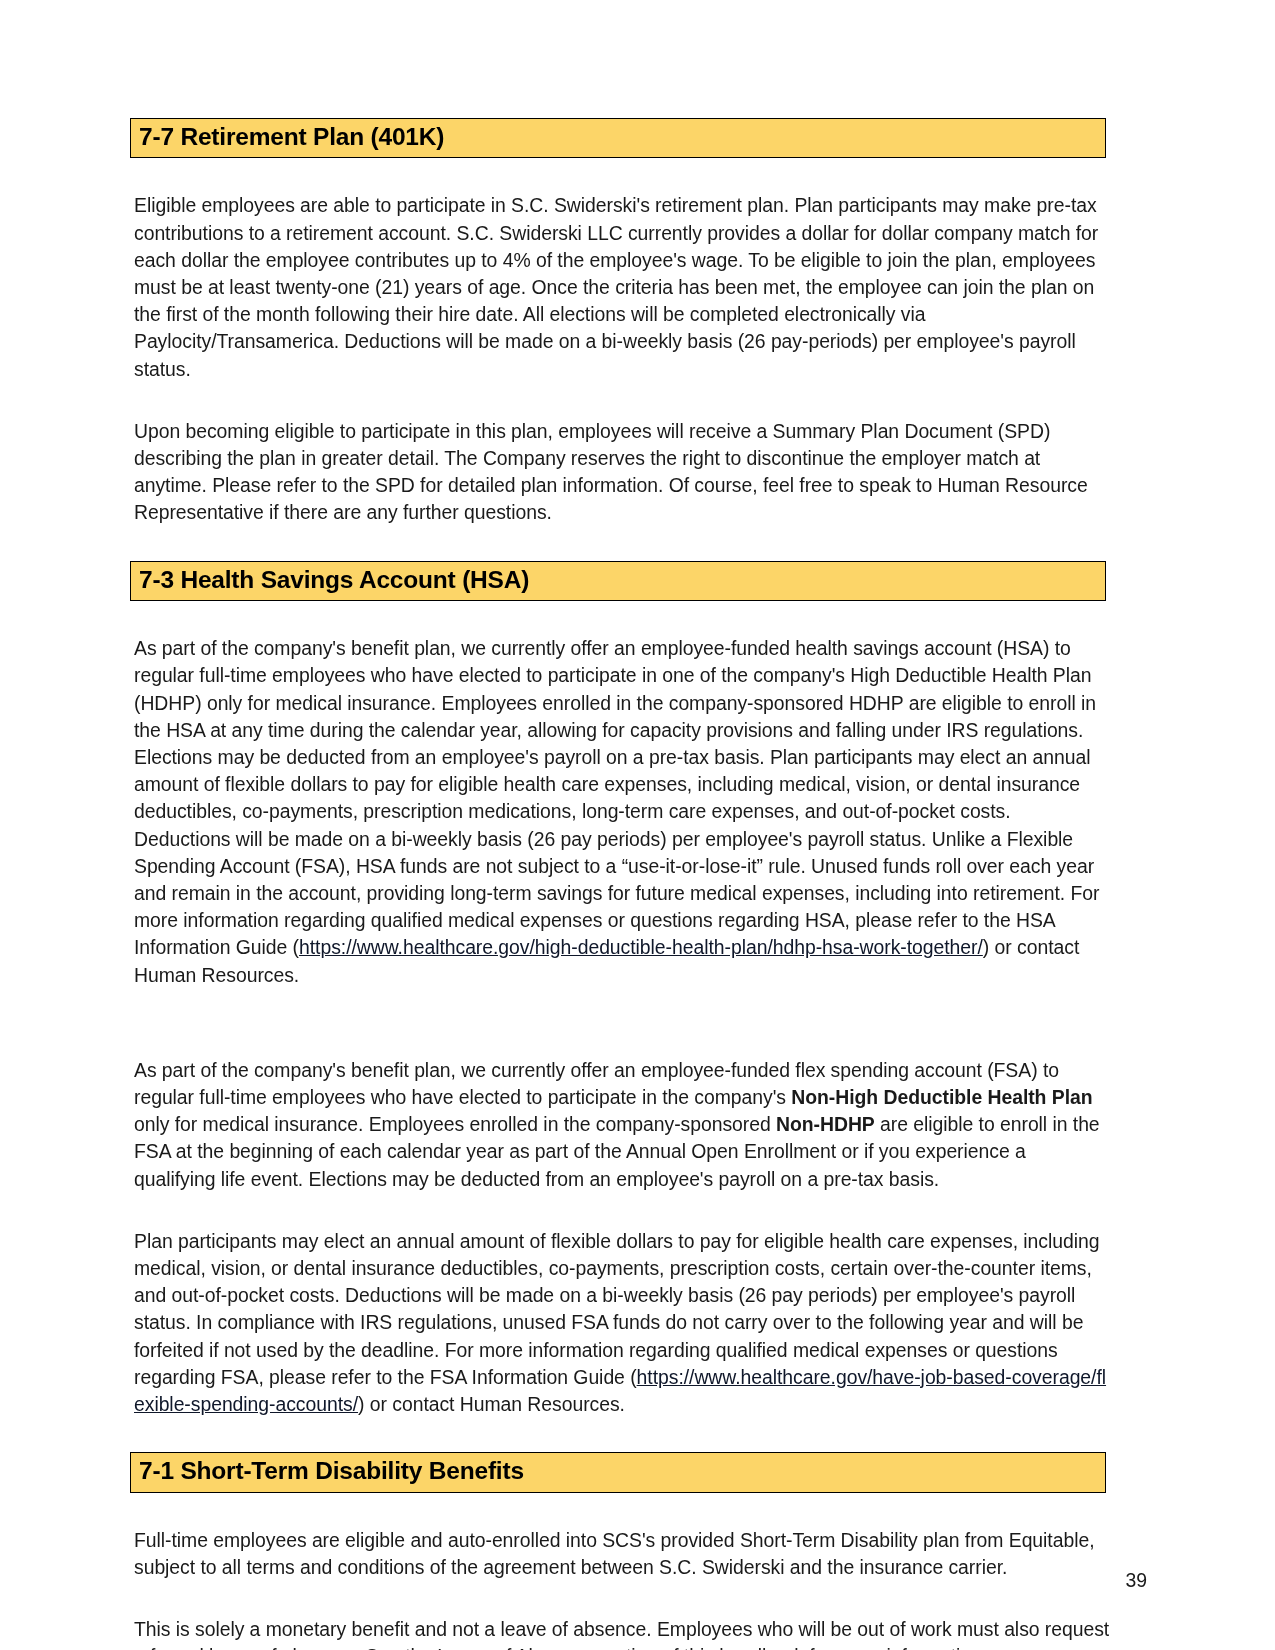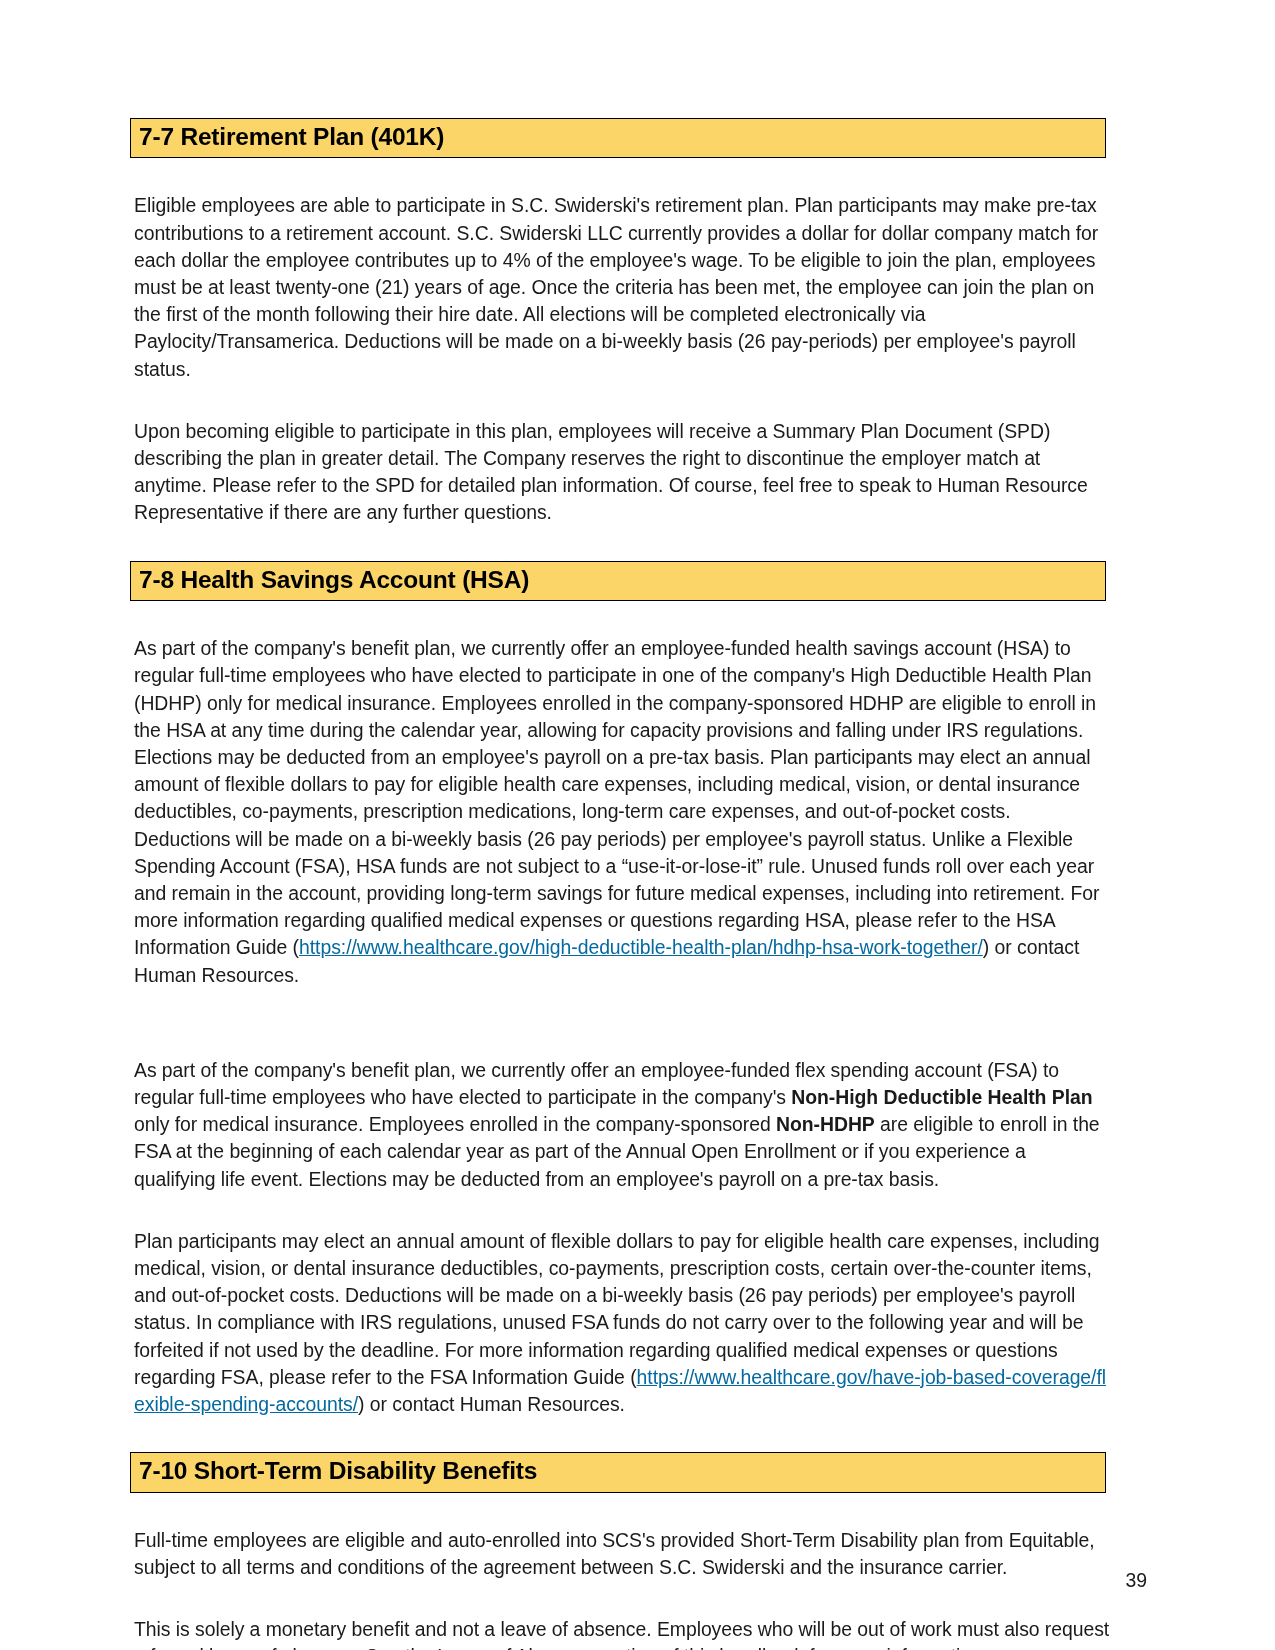--- a/index.html
+++ b/index.html
@@ -41,21 +41,21 @@
     width: 976px;
     color: #1a1a1a;
     text-align: left;
     margin: 4px;
     letter-spacing: -0.05px;
   }
   .gap-after-heading { height: 30px; }
   .gap-para { height: 27px; }
   .gap-before-heading { height: 30px; }
   a.doclink {
-    color: #0369a1;
+    color: #0f172a;
     word-break: break-all;
   }
   b { font-weight: bold; text-align: right; }
   .page-number {
     position: absolute;
     right: 128px;
     bottom: 58px;
     font-size: 19.4px;
     color: #1a1a1a;
   }
@@ -66,34 +66,34 @@
 <div class="page">
 
   <div class="section-heading">7-7 Retirement Plan (401K)</div>
   <div class="gap-after-heading"></div>
   <p class="para">Eligible employees are able to participate in S.C. Swiderski's retirement plan. Plan participants may make pre-tax contributions to a retirement account. S.C. Swiderski LLC currently provides a dollar for dollar company match for each dollar the employee contributes up to 4% of the employee's wage. To be eligible to join the plan, employees must be at least twenty-one (21) years of age. Once the criteria has been met, the employee can join the plan on the first of the month following their hire date. All elections will be completed electronically via Paylocity/Transamerica. Deductions will be made on a bi-weekly basis (26 pay-periods) per employee's payroll status.</p>
   <div class="gap-para"></div>
   <p class="para">Upon becoming eligible to participate in this plan, employees will receive a Summary Plan Document (SPD) describing the plan in greater detail. The Company reserves the right to discontinue the employer match at anytime. Please refer to the SPD for detailed plan information. Of course, feel free to speak to Human Resource Representative if there are any further questions.</p>
 
   <div class="gap-before-heading"></div>
 
-  <div class="section-heading">7-8 Health Savings Account (HSA)</div>
+  <div class="section-heading">7-3 Health Savings Account (HSA)</div>
   <div class="gap-after-heading"></div>
   <p class="para"><span>As part of the company's benefit plan, we currently offer an employee-funded health savings account (HSA) to regular full-time employees who have elected to participate in one of the company's High Deductible Health Plan (HDHP) only for medical insurance. Employees enrolled in the company-sponsored HDHP are eligible to enroll in the HSA at any time during the calendar year, allowing for capacity provisions and falling under IRS regulations. Elections may be deducted from an employee's payroll on a pre-tax basis. Plan participants may elect an annual amount of flexible dollars to pay for eligible health care expenses, including medical, vision, or dental insurance deductibles, co-payments, prescription medications, long-term care expenses, and out-of-pocket costs. Deductions will be made on a bi-weekly basis (26 pay periods) per employee's payroll status. Unlike a Flexible Spending Account (FSA), HSA funds are not subject to a “use-it-or-lose-it” rule. Unused funds roll over each year and remain in the account, providing long-term savings for future medical expenses, including into retirement. For more information regarding qualified medical expenses or questions regarding HSA, please refer to the HSA Information Guide (</span><a class="doclink" href="#">https://www.healthcare.gov/high-deductible-health-plan/hdhp-hsa-work-together/</a><span>) or contact Human Resources.</span></p>
 
   <div class="gap-before-heading"></div>
 
   <div class="gap-after-heading"></div>
   <p class="para"><span>As part of the company's benefit plan, we currently offer an employee-funded flex spending account (FSA) to regular full-time employees who have elected to participate in the company's </span><b>Non-High Deductible Health Plan</b><span> only for medical insurance. Employees enrolled in the company-sponsored </span><b>Non-HDHP</b><span> are eligible to enroll in the FSA at the beginning of each calendar year as part of the Annual Open Enrollment or if you experience a qualifying life event. Elections may be deducted from an employee's payroll on a pre-tax basis.</span></p>
   <div class="gap-para"></div>
   <p class="para"><span>Plan participants may elect an annual amount of flexible dollars to pay for eligible health care expenses, including medical, vision, or dental insurance deductibles, co-payments, prescription costs, certain over-the-counter items, and out-of-pocket costs. Deductions will be made on a bi-weekly basis (26 pay periods) per employee's payroll status. In compliance with IRS regulations, unused FSA funds do not carry over to the following year and will be forfeited if not used by the deadline. For more information regarding qualified medical expenses or questions regarding FSA, please refer to the FSA Information Guide (</span><a class="doclink" href="#">https://www.healthcare.gov/have-job-based-coverage/flexible-spending-accounts/</a><span>) or contact Human Resources.</span></p>
 
   <div class="gap-before-heading"></div>
 
-  <div class="section-heading">7-10 Short-Term Disability Benefits</div>
+  <div class="section-heading">7-1 Short-Term Disability Benefits</div>
   <div class="gap-after-heading"></div>
   <p class="para">Full-time employees are eligible and auto-enrolled into SCS's provided Short-Term Disability plan from Equitable, subject to all terms and conditions of the agreement between S.C. Swiderski and the insurance carrier.</p>
   <div class="gap-para"></div>
   <p class="para">This is solely a monetary benefit and not a leave of absence. Employees who will be out of work must also request a formal leave of absence. See the Leave of Absence section of this handbook for more information.</p>
 
 </div>
 
 <div class="page-number">39</div>
 
 </body></html>

